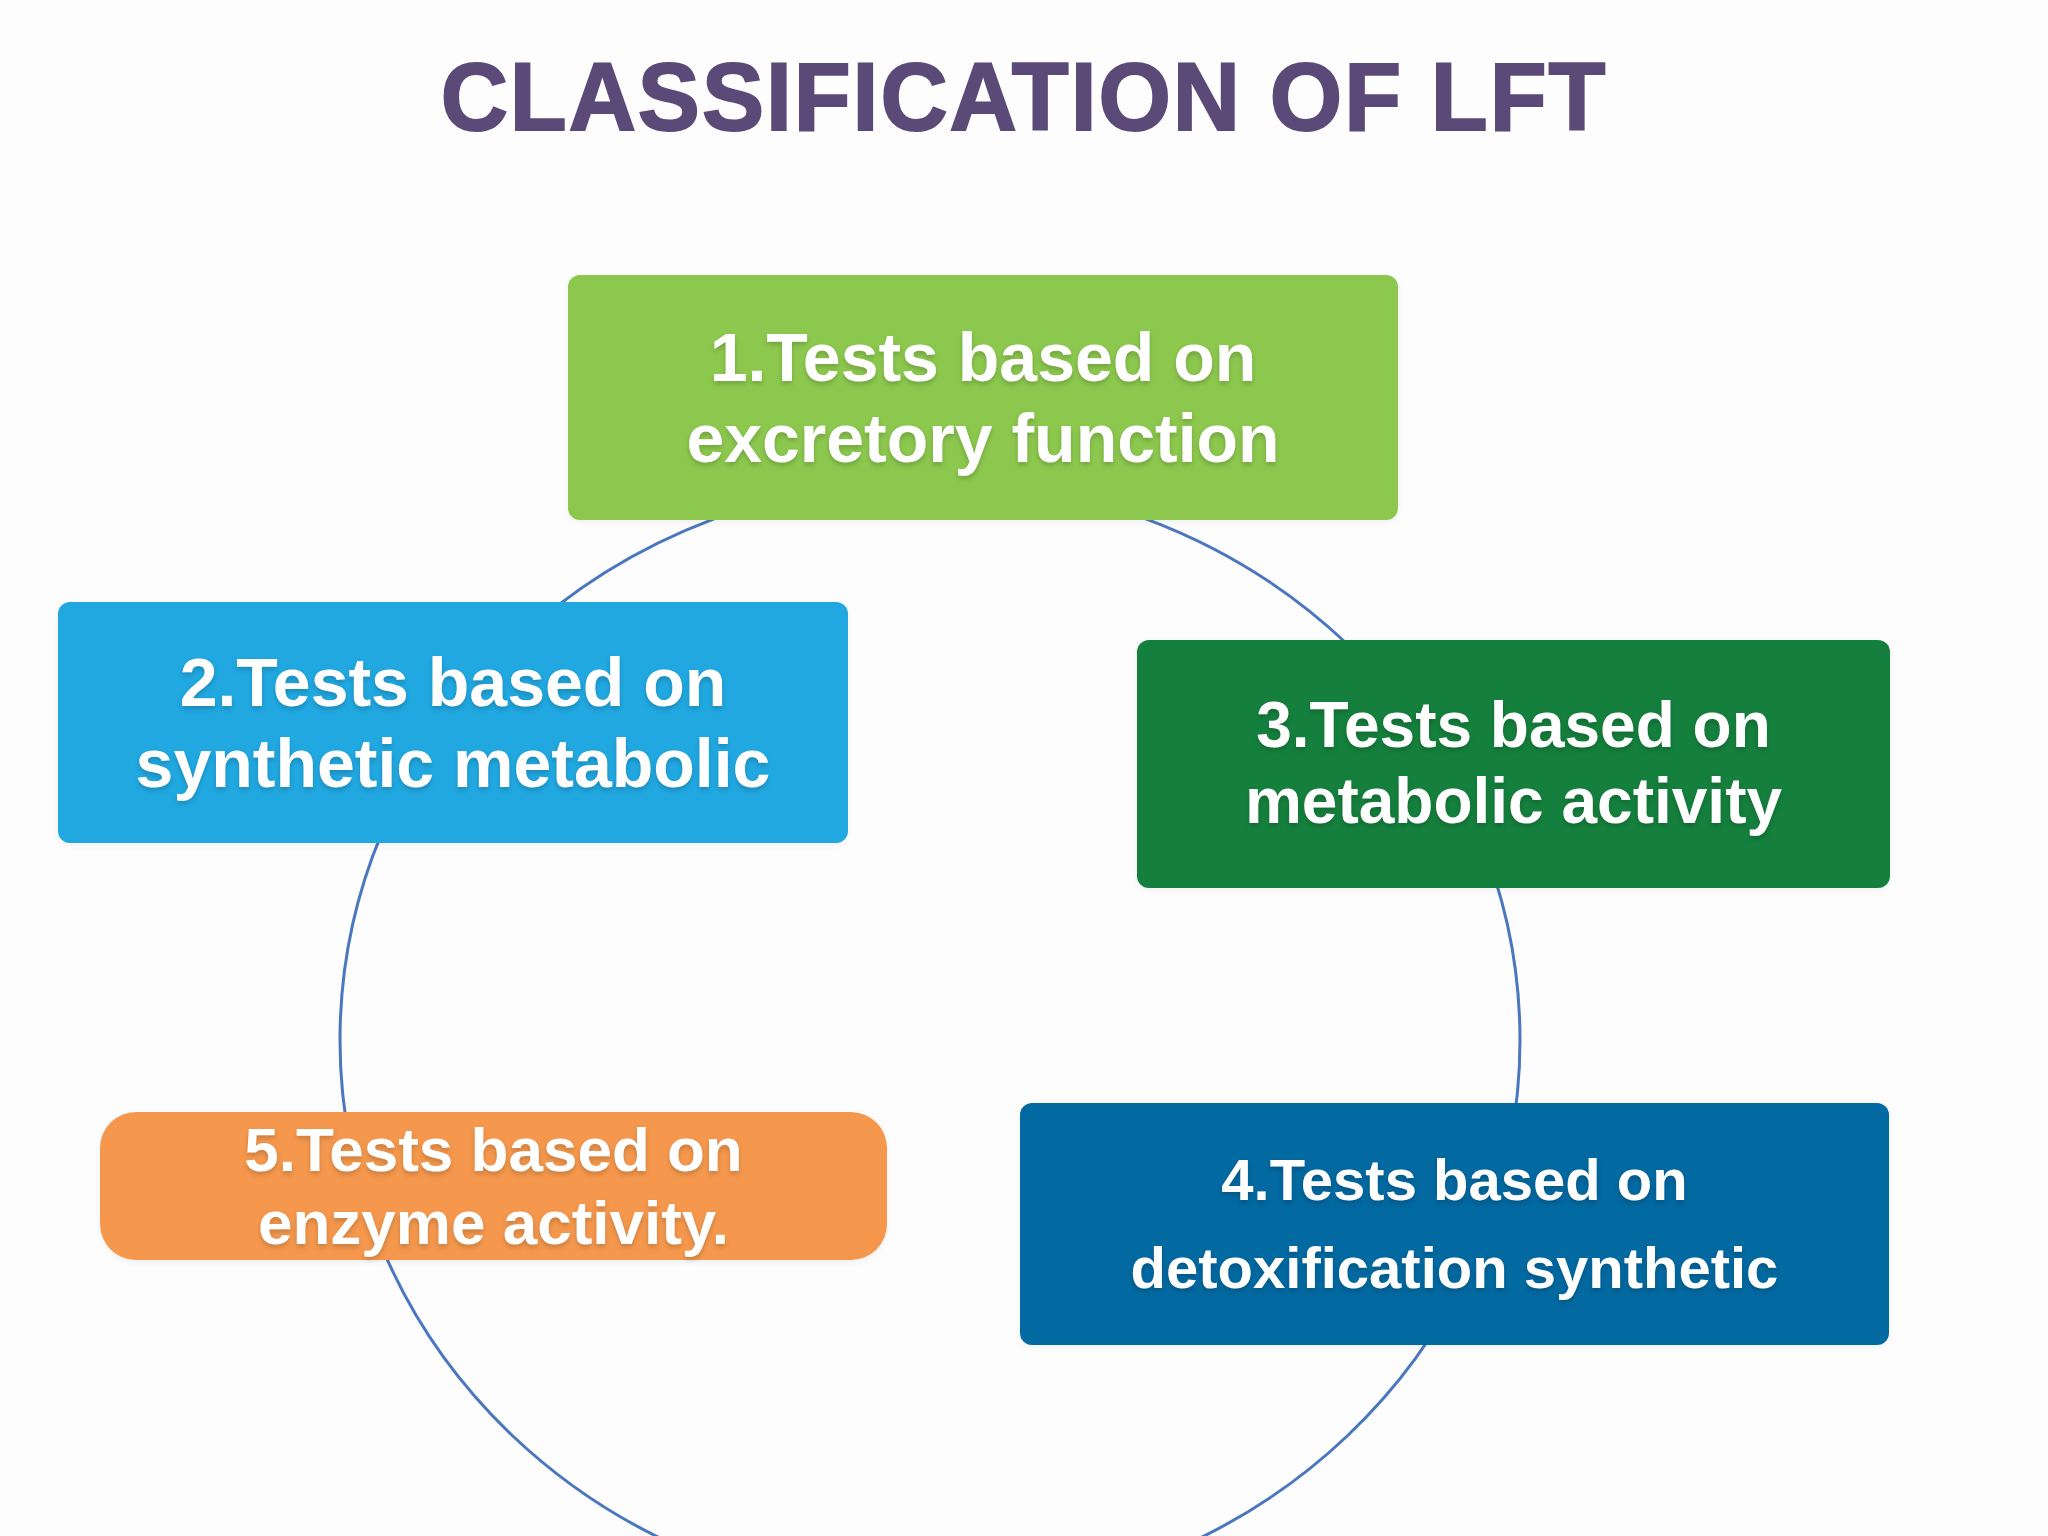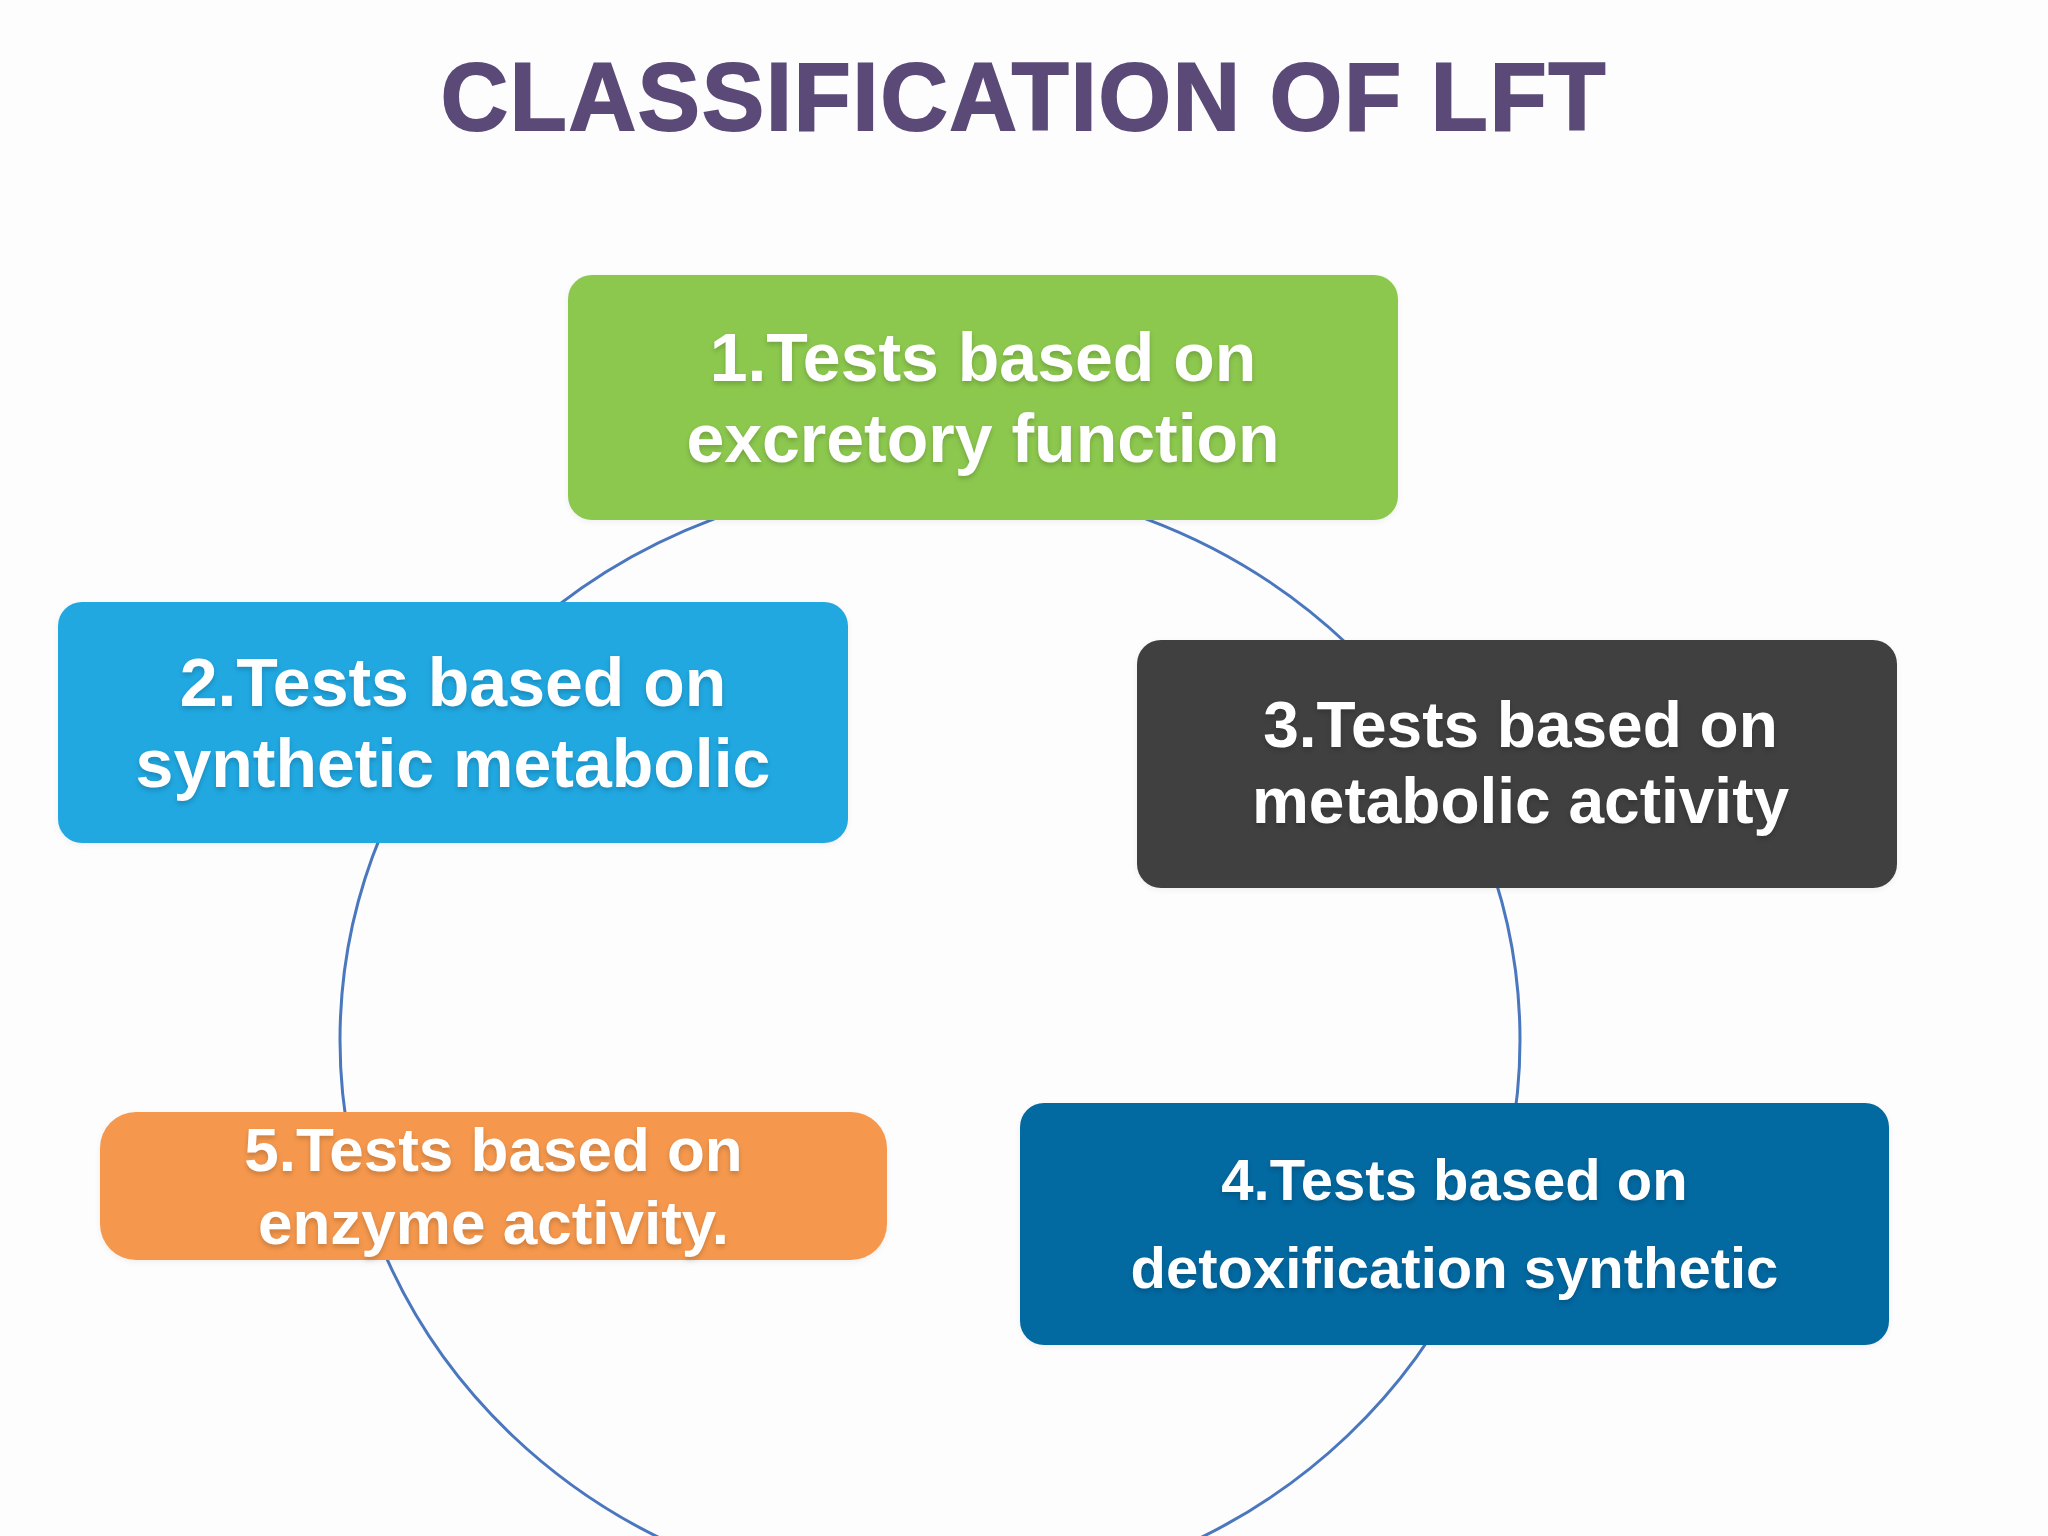--- a/index.html
+++ b/index.html
@@ -28,21 +28,21 @@
   }
   .cycle-svg {
     position: absolute;
     left: 0;
     top: 0;
     width: 2048px;
     height: 1536px;
   }
   .node {
     position: absolute;
-    border-radius: 24px;
+    border-radius: 12px;
     color: #ffffff;
     font-weight: bold;
     display: flex;
     flex-direction: column;
     align-items: center;
     justify-content: center;
     text-align: center;
     line-height: 1.18;
     text-shadow: 0 3px 5px rgba(0,0,0,0.18);
     box-shadow: 0 2px 6px rgba(0,0,0,0.06);
@@ -66,21 +66,21 @@
 <div class="node node-1" style="background-color: rgb(140, 200, 78);">
   <span>1.Tests based on</span>
   <span>excretory function</span>
 </div>
 
 <div class="node node-2" style="background-color: rgb(33, 168, 225);">
   <span>2.Tests based on</span>
   <span>synthetic metabolic</span>
 </div>
 
-<div class="node node-3" style="background-color: #404040; padding-left: 7px;">
+<div class="node node-3" style="background-color: #15803d;">
   <span>3.Tests based on</span>
   <span>metabolic activity</span>
 </div>
 
 <div class="node node-4" style="background-color: #0369a1; gap: 20px;">
   <span>4.Tests based on</span>
   <span>detoxification synthetic</span>
 </div>
 
 <div class="node node-5" style="background-color: rgb(245, 152, 77);">

